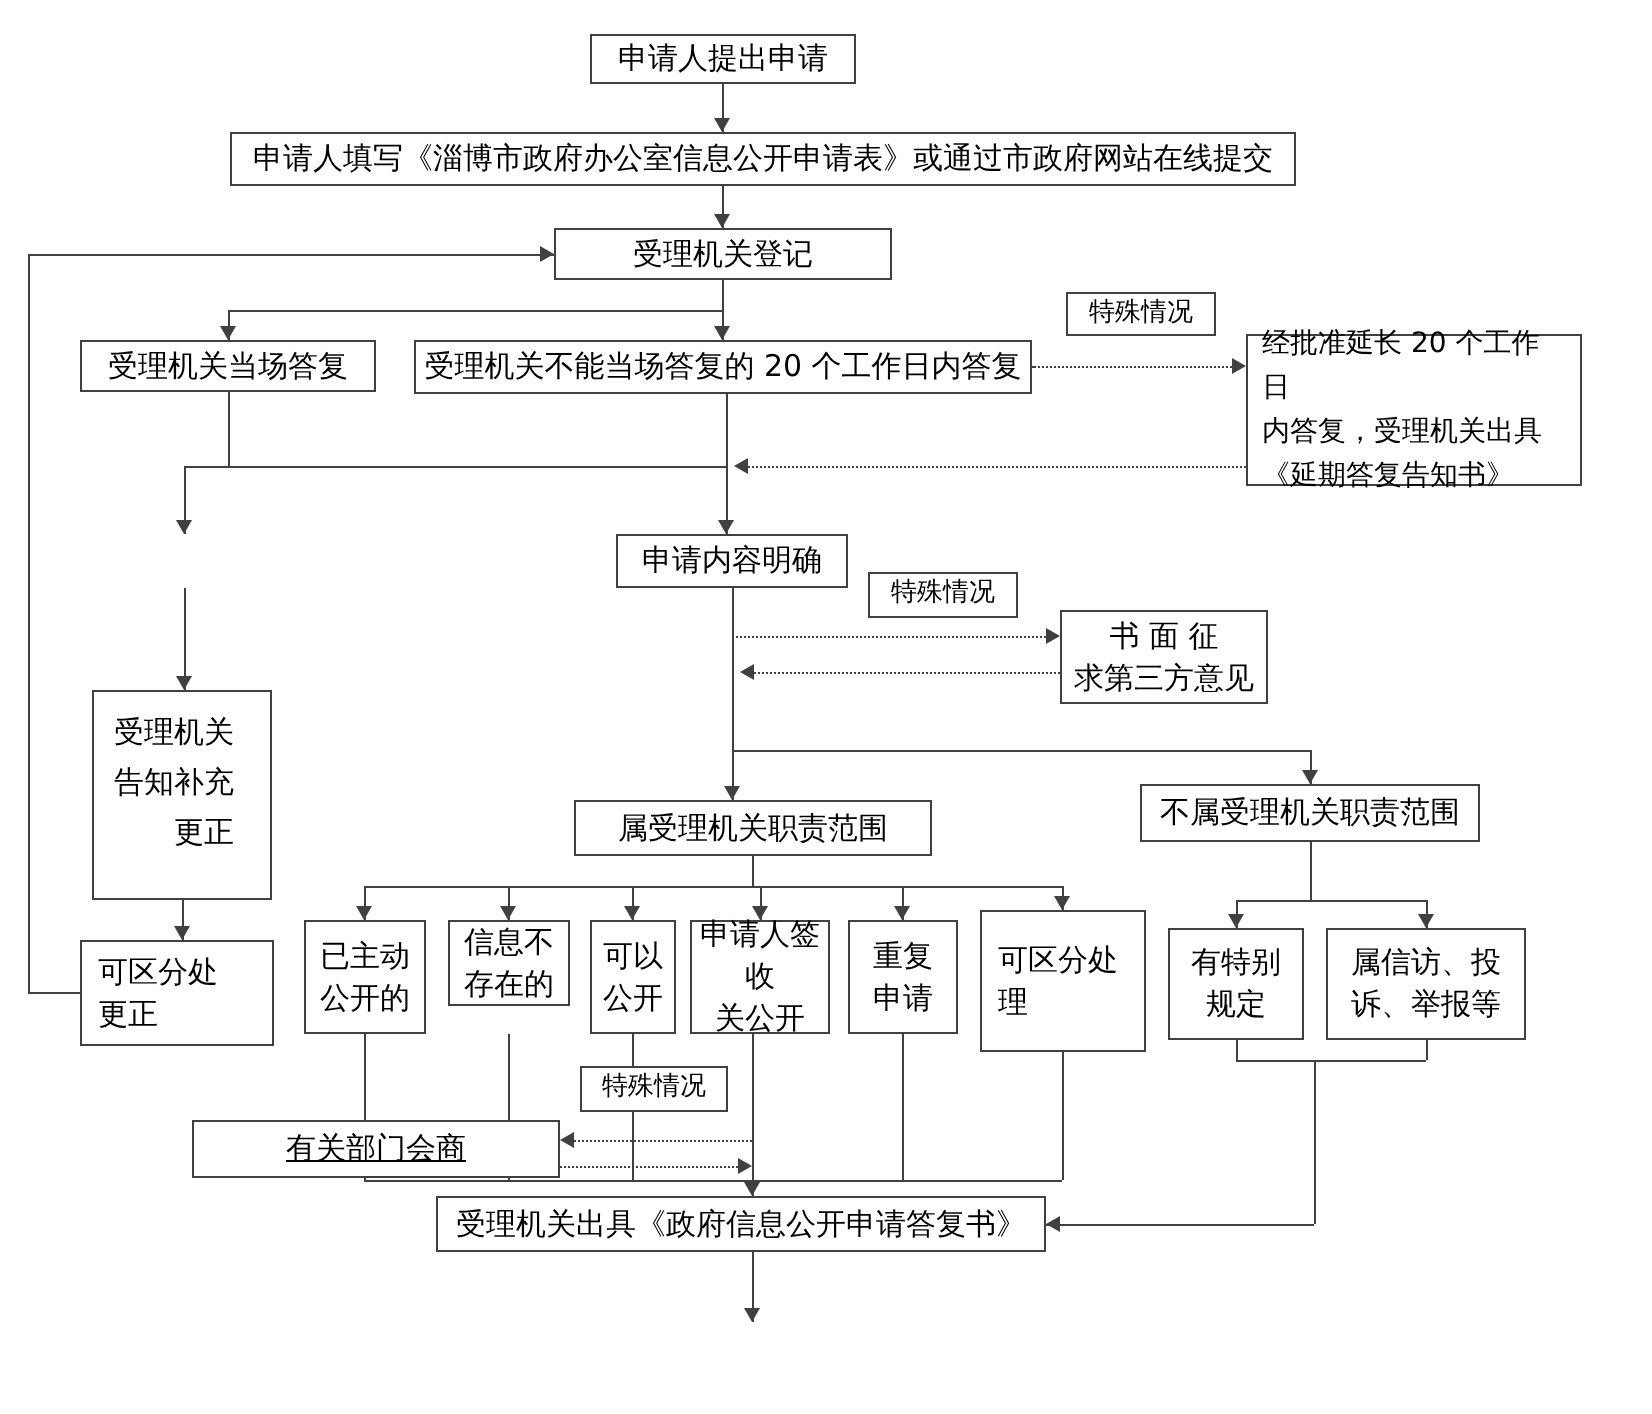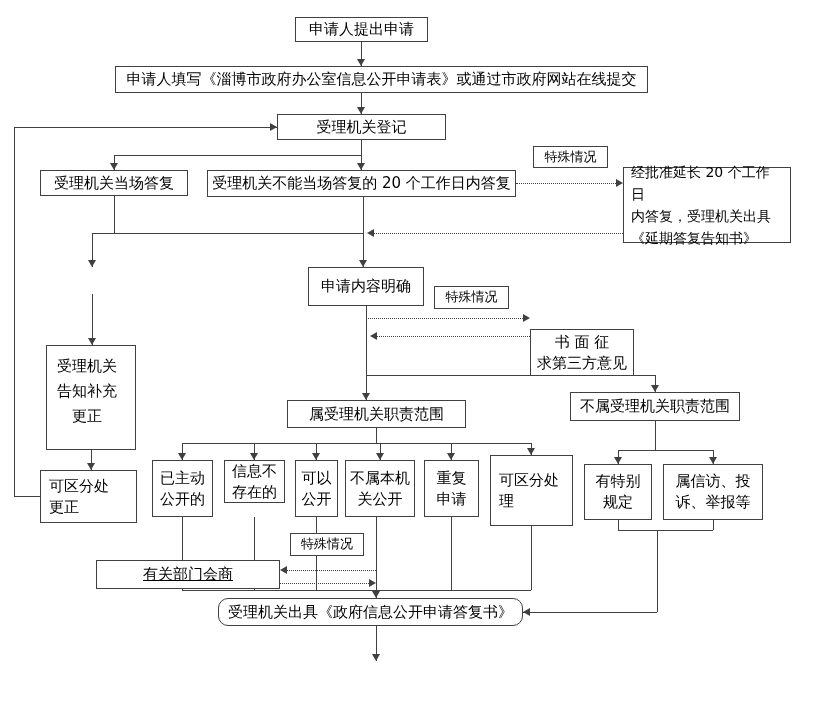--- a/index.html
+++ b/index.html
@@ -18,47 +18,47 @@
   .a-right{border-top:4px solid transparent;border-bottom:4px solid transparent;border-left:7px solid #404040;}
   .a-left{border-top:4px solid transparent;border-bottom:4px solid transparent;border-right:7px solid #404040;}
   
   .node{
     position:absolute;box-sizing:border-box;border:1px solid #404040;background:#fff;
     display:flex;align-items:center;justify-content:center;text-align:center;
     font-size:15px;line-height:1.4;white-space:pre-line;z-index:2;padding:2px 4px;
   }
   .label{font-size:13px;}
   .left{justify-content:flex-start;text-align:left;padding:4px 8px;}
-  .top-left{align-items:flex-start;justify-content:flex-start;text-align:center;padding:8px 10px;line-height:25px;}
+  .top-left{align-items:flex-start;justify-content:flex-start;text-align:right;padding:8px 10px;line-height:25px;}
   #b1{left:295px;top:17px;width:133px;height:25px;}
   #b2{left:115px;top:66px;width:533px;height:27px;}
   #b3{left:277px;top:114px;width:169px;height:26px;}
   #b4{left:40px;top:170px;width:148px;height:26px;}
   #b5{left:207px;top:170px;width:309px;height:27px;}
   #b6{left:533px;top:146px;width:75px;height:22px;}
   #b7{left:623px;top:167px;width:168px;height:76px;font-size:14px;text-align:left;justify-content:flex-start;padding:4px 7px;line-height:22px;}
   #b8{left:24px;top:267px;width:137px;height:27px;}
-  #b9{left:308px;top:267px;width:116px;height:39px;}
+  #b9{left:308px;top:267px;width:116px;height:27px;}
   #b10{left:434px;top:286px;width:75px;height:23px;}
-  #b11{left:530px;top:305px;width:104px;height:47px;margin-top:24px;}
+  #b11{left:530px;top:305px;width:104px;height:47px;}
   #b12{left:46px;top:345px;width:90px;height:105px;}
   #b13{left:287px;top:400px;width:179px;height:28px;}
   #b14{left:570px;top:392px;width:170px;height:29px;}
   #b15{left:40px;top:470px;width:97px;height:53px;}
   #b16{left:152px;top:460px;width:61px;height:57px;}
   #b17{left:224px;top:460px;width:61px;height:43px;}
   #b18{left:295px;top:460px;width:43px;height:57px;}
   #b19{left:345px;top:460px;width:70px;height:57px;}
   #b20{left:424px;top:460px;width:55px;height:57px;}
   #b21{left:490px;top:455px;width:83px;height:71px;}
   #b22{left:584px;top:464px;width:68px;height:56px;}
   #b23{left:663px;top:464px;width:100px;height:56px;}
   #b24{left:290px;top:533px;width:74px;height:23px;}
   #b25{left:96px;top:560px;width:184px;height:29px;text-decoration:underline;}
-  #b26{left:218px;top:598px;width:305px;height:28px;border-radius:10px;}
+  #b26{left:218px;top:598px;width:305px;height:28px;}
   #b27{left:333px;top:661px;width:95px;height:27px;}
 </style>
 </head>
 <body>
 
 <div id="canvas">
 
   <div class="ln v" style="left:361px;top:42px;height:24px"></div>
   <div class="ln v" style="left:361px;top:93px;height:21px"></div>
   <div class="ln v" style="left:361px;top:140px;height:30px"></div>
@@ -158,21 +158,21 @@
   <div class="node" id="b13">属受理机关职责范围</div>
   <div class="node" id="b14">不属受理机关职责范围</div>
   <div class="node left" id="b15">可区分处
 更正</div>
   <div class="node" id="b16">已主动
 公开的</div>
   <div class="node" id="b17">信息不
 存在的</div>
   <div class="node" id="b18">可以
 公开</div>
-  <div class="node" id="b19">不属本机
+  <div class="node" id="b19">申请人签收
 关公开</div>
   <div class="node" id="b20">重复
 申请</div>
   <div class="node left" id="b21">可区分处
 理</div>
   <div class="node" id="b22">有特别
 规定</div>
   <div class="node" id="b23">属信访、投
 诉、举报等</div>
   <div class="node label" id="b24">特殊情况</div>

